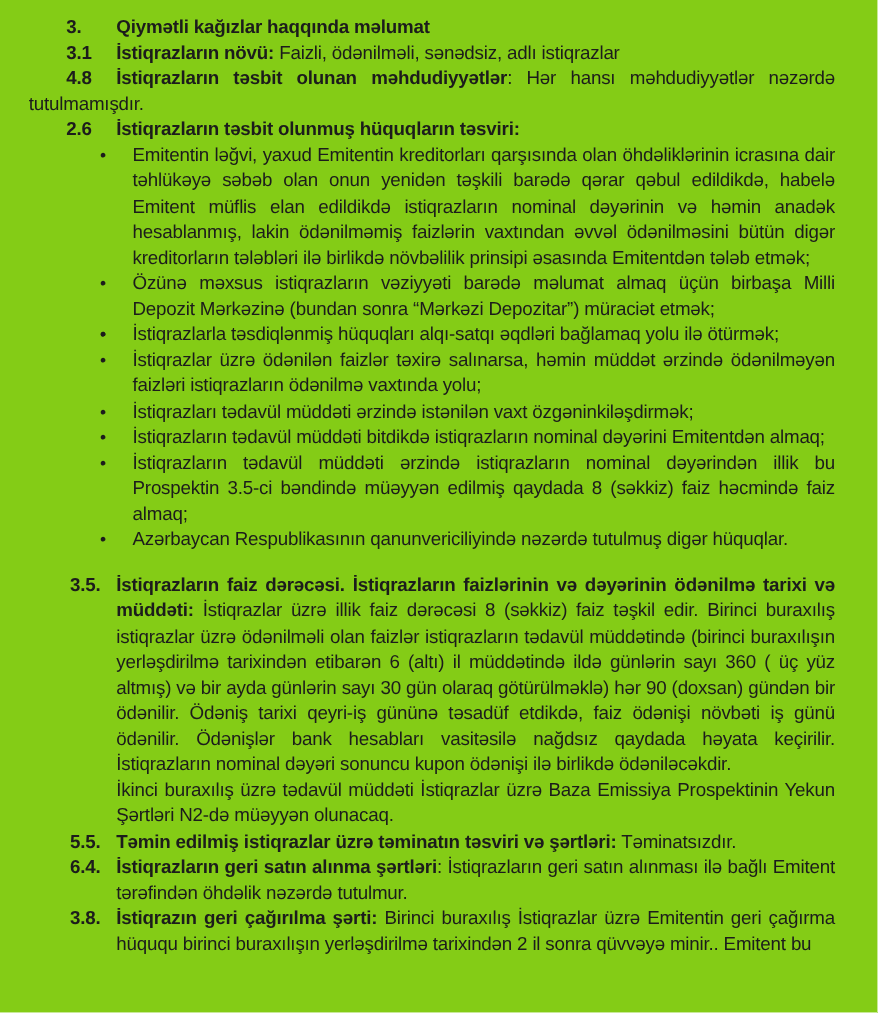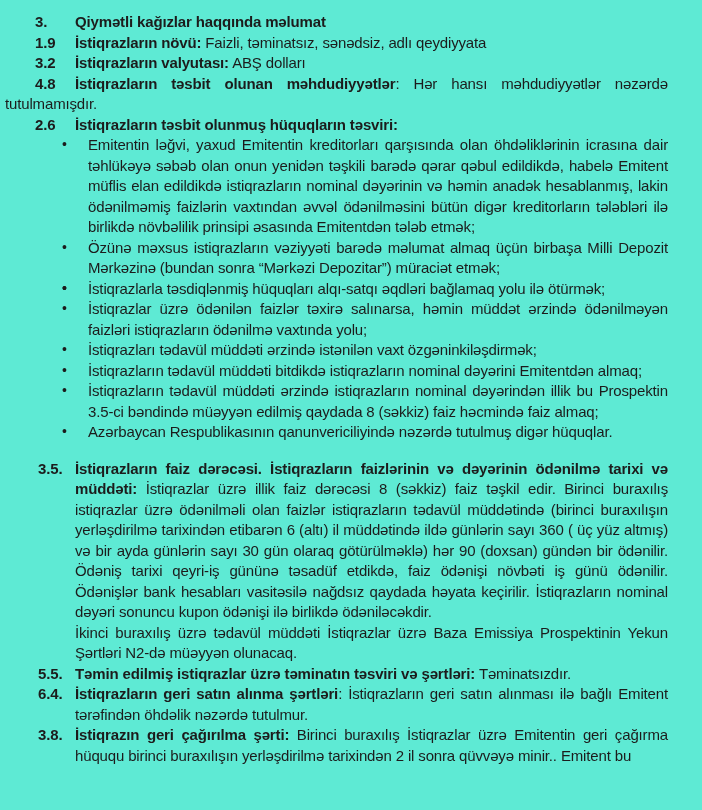--- a/index.html
+++ b/index.html
@@ -1,27 +1,27 @@
 <!DOCTYPE html>
 <html><head>
 <meta charset="utf-8">
 <style>
   html, body { margin: 0; padding: 0; background: #ffffff; }
   .page {
     position: relative;
     width: 702px;
     height: 810px;
     box-sizing: border-box;
-    background: #5eead4;
+    background: #84cc16;
     color: #1c1c1c;
     font-family: "Liberation Sans", sans-serif;
     font-size: 15px;
     line-height: 20.5px;
     letter-spacing: -0.15px;
-    padding: 12px 34px 0 5px;
+    padding: 12px 34px 0 23px;
     overflow: hidden;
   }
   .blk { text-align: justify; }
   .b { font-weight: bold; }
 
   
   .top { text-indent: 30px; }
   .top .num { display: inline-block; width: 40px; text-indent: 0; font-weight: bold; }
 
   
@@ -35,22 +35,21 @@
   .dot { position: absolute; left: 2px; top: -1px; font-size: 14px; }
 
   [data-name="section-3-5"] { margin-top: 16px; }
 </style>
 </head>
 <body>
 
 <div class="page" data-name="document-page">
   <div id="doc" data-name="document-content">
       <div class="blk top" data-name="section-3"><span class="num" data-name="section-number">3.</span><span class="b" data-name="bold-run">Qiymətli kağızlar haqqında məlumat</span></div>
-      <div class="blk top" data-name="section-3-1"><span class="num" data-name="section-number">1.9</span><span class="b" data-name="bold-run">İstiqrazların növü:</span><span data-name="text-run"> Faizli, təminatsız, sənədsiz, adlı qeydiyyata</span></div>
-      <div class="blk top" data-name="section-3-2"><span class="num" data-name="section-number">3.2</span><span class="b" data-name="bold-run">İstiqrazların valyutası:</span><span data-name="text-run"> ABŞ dolları</span></div>
+      <div class="blk top" data-name="section-3-1"><span class="num" data-name="section-number">3.1</span><span class="b" data-name="bold-run">İstiqrazların növü:</span><span data-name="text-run"> Faizli, ödənilməli, sənədsiz, adlı istiqrazlar</span></div>
       <div class="blk top" data-name="section-3-3"><span class="num" data-name="section-number">4.8</span><span class="b" data-name="bold-run">İstiqrazların təsbit olunan məhdudiyyətlər</span><span data-name="text-run">: Hər hansı məhdudiyyətlər nəzərdə tutulmamışdır.</span></div>
       <div class="blk top" data-name="section-3-4"><span class="num" data-name="section-number">2.6</span><span class="b" data-name="bold-run">İstiqrazların təsbit olunmuş hüquqların təsviri:</span></div>
       <div class="blk bullets" data-name="section-rights-list">
         <div class="bullet" data-name="list-item"><span class="dot" data-name="bullet-icon">•</span><span class="btext" data-name="list-item-text"><span data-name="text-run">Emitentin ləğvi, yaxud Emitentin kreditorları qarşısında olan öhdəliklərinin icrasına dair təhlükəyə səbəb olan onun yenidən təşkili barədə qərar qəbul edildikdə, habelə Emitent müflis elan edildikdə istiqrazların nominal dəyərinin və həmin anadək hesablanmış, lakin ödənilməmiş faizlərin vaxtından əvvəl ödənilməsini bütün digər kreditorların tələbləri ilə birlikdə növbəlilik prinsipi əsasında Emitentdən tələb etmək;</span></span></div>
         <div class="bullet" data-name="list-item"><span class="dot" data-name="bullet-icon">•</span><span class="btext" data-name="list-item-text"><span data-name="text-run">Özünə məxsus istiqrazların vəziyyəti barədə məlumat almaq üçün birbaşa Milli Depozit Mərkəzinə (bundan sonra “Mərkəzi Depozitar”) müraciət etmək;</span></span></div>
         <div class="bullet" data-name="list-item"><span class="dot" data-name="bullet-icon">•</span></div>
         <div class="bullet" data-name="list-item"><span class="dot" data-name="bullet-icon">•</span><span class="btext" data-name="list-item-text"><span data-name="text-run">İstiqrazlarla təsdiqlənmiş hüquqları alqı-satqı əqdləri bağlamaq yolu ilə ötürmək;</span></span></div>
         <div class="bullet" data-name="list-item"><span class="dot" data-name="bullet-icon">•</span><span class="btext" data-name="list-item-text"><span data-name="text-run">İstiqrazlar üzrə ödənilən faizlər təxirə salınarsa, həmin müddət  ərzində ödənilməyən faizləri istiqrazların ödənilmə vaxtında yolu;</span></span></div>
         <div class="bullet" data-name="list-item"><span class="dot" data-name="bullet-icon">•</span><span class="btext" data-name="list-item-text"><span data-name="text-run">İstiqrazları tədavül müddəti ərzində istənilən vaxt özgəninkiləşdirmək;</span></span></div>
         <div class="bullet" data-name="list-item"><span class="dot" data-name="bullet-icon">•</span><span class="btext" data-name="list-item-text"><span data-name="text-run">İstiqrazların tədavül müddəti bitdikdə istiqrazların nominal dəyərini Emitentdən almaq;</span></span></div>

